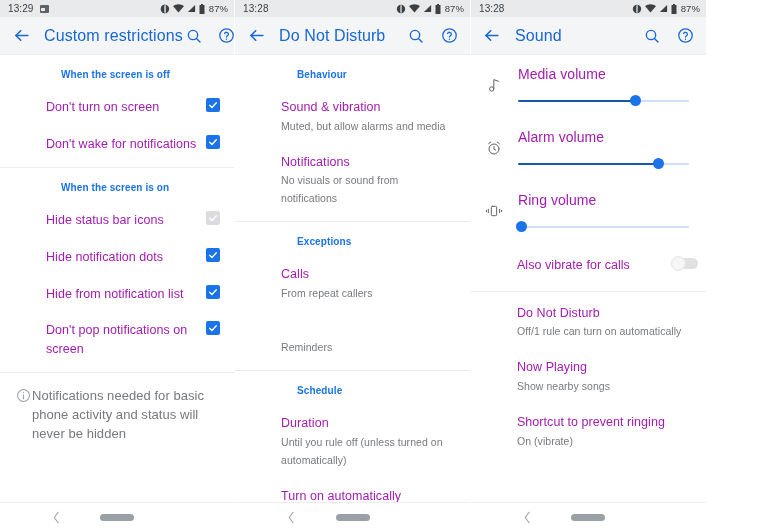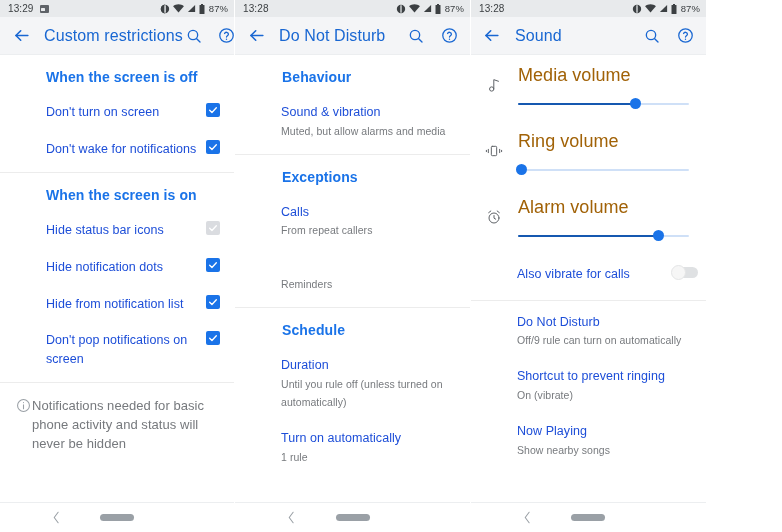--- a/index.html
+++ b/index.html
@@ -56,32 +56,33 @@
     font-size: 16px; color: #1967d2; font-weight: 500;
     margin-left: 12px; white-space: nowrap;
     letter-spacing: .1px;
   }
   .ab-spacer { flex: 1 1 auto; }
   .ab-actions { display: flex; align-items: center; gap: 11px; }
 
   
   .content { flex: 1 1 auto; overflow: hidden; position: relative; background: #fff; }
   .section-head {
-    font-size: 14px; color: #1a73e8; font-weight: 700;
+    font-size: 10px; color: #1a73e8; font-weight: 700;
     padding: 14px 0 8px 46px;
     letter-spacing: .1px;
+    margin-left: 15px;
   }
   .p2 .section-head, .p3 .section-head { padding-left: 47px; }
 
   .row {
     display: flex; align-items: flex-start;
     padding: 9px 14px 9px 46px;
     min-height: 20px;
   }
-  .row .label { font-size: 12.5px; color: #1d4ed8; letter-spacing: .05px; line-height: 1.25; }
+  .row .label { font-size: 12.5px; color: #a21caf; letter-spacing: .05px; line-height: 1.25; }
   .row .sub { font-size: 10.5px; color: #777a7e; margin-top: 12px; line-height: 1.3; letter-spacing: .05px; }
   .row .txtcol { flex: 1 1 auto; padding-right: 8px; }
 
   .divider { height: 1px; background: #ececec; margin: 6px 0 0 0; }
 
   
   .cbox {
     width: 14px; height: 14px; flex: 0 0 14px;
     border-radius: 2px; background: #1a73e8;
     display: flex; align-items: center; justify-content: center;
@@ -99,21 +100,21 @@
   }
 
   
   .slider-row { display: flex; padding: 10px 17px 10px 0; align-items: flex-start; }
   .sl-icon {
     width: 47px; flex: 0 0 47px;
     display: flex; align-items: center; justify-content: center;
     padding-top: 12px;
   }
   .sl-body { flex: 1 1 auto; }
-  .sl-label { font-size: 18px; color: #a16207; letter-spacing: .05px; }
+  .sl-label { font-size: 14px; color: #a21caf; letter-spacing: .05px; }
   .track {
     position: relative; height: 14px; margin-top: 11px;
   }
   .track .bar-bg {
     position: absolute; left: 0; right: 0; top: 6px;
     height: 2px; background: #cfe0f7; border-radius: 2px;
   }
   .track .bar-fill {
     position: absolute; left: 0; top: 6px;
     height: 2px; background: #1558b0; border-radius: 2px;
@@ -350,20 +351,26 @@
 
       <div class="section-head">Behaviour</div>
 
       <div class="row">
         <span class="txtcol">
           <span class="label">Sound &amp; vibration</span><br>
           <span class="sub">Muted, but allow alarms and media</span>
         </span>
       </div>
 
+      <div class="row">
+        <span class="txtcol">
+          <span class="label">Notifications</span><br>
+          <span class="sub">No visuals or sound from notifications</span>
+        </span>
+      </div>
 
       <div class="divider"></div>
 
       <div class="section-head">Exceptions</div>
 
       <div class="row">
         <span class="txtcol">
           <span class="label">Calls</span><br>
           <span class="sub">From repeat callers</span>
         </span>
@@ -469,20 +476,39 @@
         <span class="sl-body">
           <span class="sl-label">Media volume</span>
           <span class="track" style="display:block">
             <span class="bar-bg"></span>
             <span class="bar-fill" style="width:69%"></span>
             <span class="thumb" style="left:69%"></span>
           </span>
         </span>
       </div>
 
+
+      <div class="slider-row">
+        <span class="sl-icon">
+          <svg width="16" height="16" viewBox="0 0 24 24" fill="none" stroke="#5f6368" stroke-width="1.5" stroke-linecap="round" stroke-linejoin="round">
+              <circle cx="12" cy="13.5" r="7.5"></circle>
+              <path d="M12 9.8v3.9l2.6 1.6"></path>
+              <path d="M4 5.5L7.2 3"></path>
+              <path d="M20 5.5L16.8 3"></path>
+            </svg>
+        </span>
+        <span class="sl-body">
+          <span class="sl-label">Alarm volume</span>
+          <span class="track" style="display:block">
+            <span class="bar-bg"></span>
+            <span class="bar-fill" style="width:82%"></span>
+            <span class="thumb" style="left:82%"></span>
+          </span>
+        </span>
+      </div>
 
       <div class="slider-row">
         <span class="sl-icon">
           <svg width="18" height="16" viewBox="0 0 26 24" fill="none" stroke="#5f6368" stroke-width="1.5" stroke-linecap="round">
               <rect x="9" y="5" width="8" height="14" rx="1.4"></rect>
               <line x1="4.5" y1="9.5" x2="4.5" y2="14.5"></line>
               <line x1="1.6" y1="11" x2="1.6" y2="13"></line>
               <line x1="21.5" y1="9.5" x2="21.5" y2="14.5"></line>
               <line x1="24.4" y1="11" x2="24.4" y2="13"></line>
             </svg>
@@ -490,66 +516,47 @@
         <span class="sl-body">
           <span class="sl-label">Ring volume</span>
           <span class="track" style="display:block">
             <span class="bar-bg"></span>
             <span class="bar-fill" style="width:2%"></span>
             <span class="thumb" style="left:2%"></span>
           </span>
         </span>
       </div>
 
-      <div class="slider-row">
-        <span class="sl-icon">
-          <svg width="16" height="16" viewBox="0 0 24 24" fill="none" stroke="#5f6368" stroke-width="1.5" stroke-linecap="round" stroke-linejoin="round">
-              <circle cx="12" cy="13.5" r="7.5"></circle>
-              <path d="M12 9.8v3.9l2.6 1.6"></path>
-              <path d="M4 5.5L7.2 3"></path>
-              <path d="M20 5.5L16.8 3"></path>
-            </svg>
-        </span>
-        <span class="sl-body">
-          <span class="sl-label">Alarm volume</span>
-          <span class="track" style="display:block">
-            <span class="bar-bg"></span>
-            <span class="bar-fill" style="width:82%"></span>
-            <span class="thumb" style="left:82%"></span>
-          </span>
-        </span>
-      </div>
-
       <div class="row" style="padding-top:11px;padding-bottom:11px;padding-right:8px;">
         <span class="txtcol"><span class="label">Also vibrate for calls</span></span>
         <span class="switch">
           <span class="knob"></span>
         </span>
       </div>
 
       <div class="divider"></div>
 
       <div class="row" style="padding-top:11px;">
         <span class="txtcol">
           <span class="label">Do Not Disturb</span><br>
-          <span class="sub">Off/9 rule can turn on automatically</span>
+          <span class="sub">Off/1 rule can turn on automatically</span>
+        </span>
+      </div>
+
+      <div class="row">
+        <span class="txtcol">
+          <span class="label">Now Playing</span><br>
+          <span class="sub">Show nearby songs</span>
         </span>
       </div>
 
       <div class="row">
         <span class="txtcol">
           <span class="label">Shortcut to prevent ringing</span><br>
           <span class="sub">On (vibrate)</span>
-        </span>
-      </div>
-
-      <div class="row">
-        <span class="txtcol">
-          <span class="label">Now Playing</span><br>
-          <span class="sub">Show nearby songs</span>
         </span>
       </div>
 
     </div>
 
     <div class="navbar">
       <span class="nav-back">
         <svg width="9" height="13" viewBox="0 0 10 16" fill="none" stroke="#9aa0a6" stroke-width="1.3" stroke-linecap="round" stroke-linejoin="round">
             <polyline points="7,1.5 2.2,8 7,14.5"></polyline>
           </svg>

